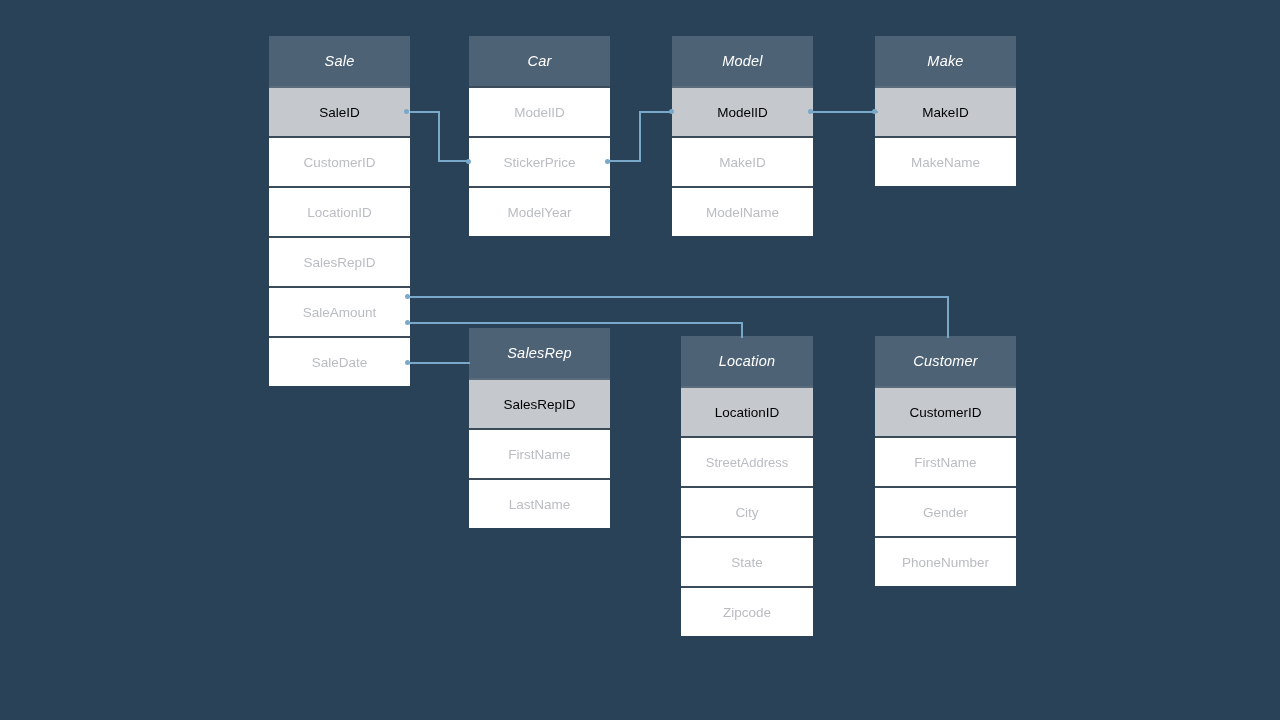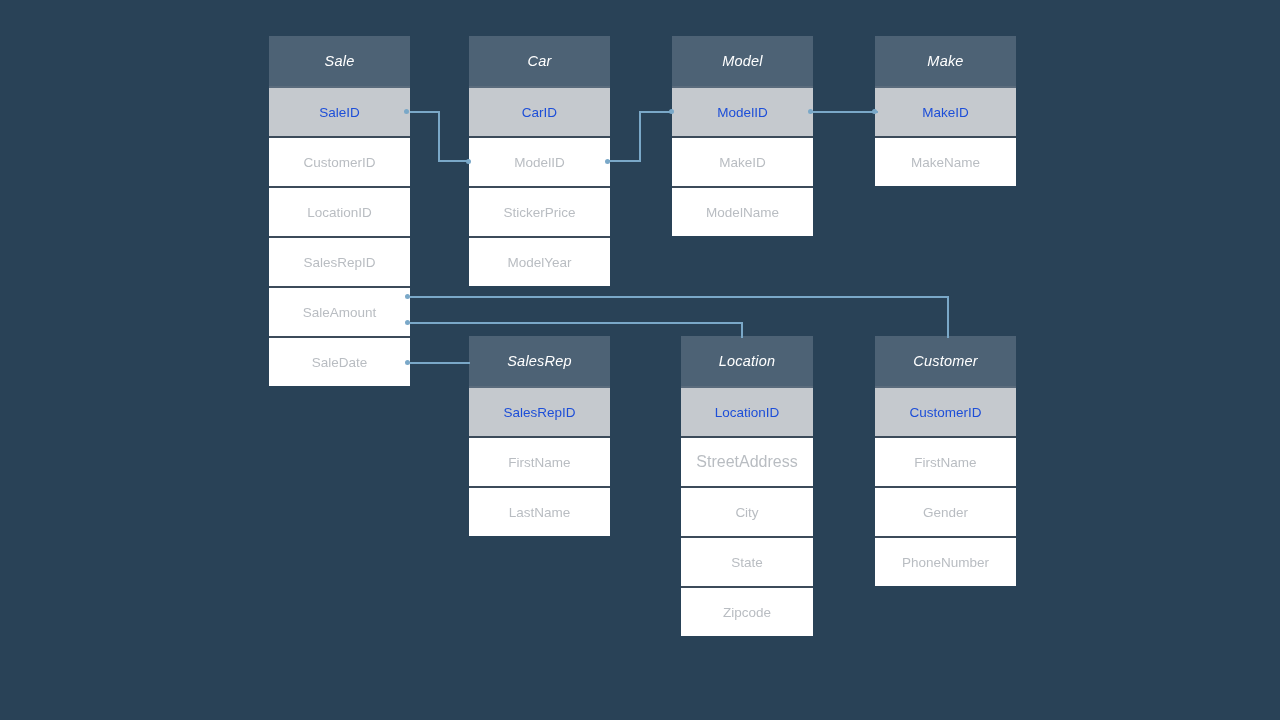--- a/index.html
+++ b/index.html
@@ -40,25 +40,25 @@
     display: flex;
     align-items: center;
     justify-content: center;
     border-top: 2px solid #3c4b5a;
     box-sizing: border-box;
     white-space: nowrap;
     overflow: hidden;
   }
   .attr.pk {
     background: #c5c9ce;
-    color: #1d4ed8;
+    color: #000000;
     border-top: 2px solid #5a6b7c;
   }
   .attr.tiny {
-    font-size: 16px;
+    font-size: 13px;
   }
   .conn {
     position: absolute;
     background: #7aa8c8;
   }
   .conn.h { height: 2px; }
   .conn.v { width: 2px; }
   .endcap {
     position: absolute;
     width: 5px;
@@ -77,37 +77,36 @@
         <div class="entity-header">Sale</div>
         <div class="attr pk">SaleID</div>
         <div class="attr">CustomerID</div>
         <div class="attr">LocationID</div>
         <div class="attr">SalesRepID</div>
         <div class="attr">SaleAmount</div>
         <div class="attr">SaleDate</div>
       </div>
       <div class="entity" style="left: 469px; top: 36px;">
         <div class="entity-header">Car</div>
-        <div class="attr pk">CarID</div>
         <div class="attr">ModelID</div>
         <div class="attr">StickerPrice</div>
         <div class="attr">ModelYear</div>
       </div>
       <div class="entity" style="left: 672px; top: 36px;">
         <div class="entity-header">Model</div>
         <div class="attr pk">ModelID</div>
         <div class="attr">MakeID</div>
         <div class="attr">ModelName</div>
       </div>
       <div class="entity" style="left: 875px; top: 36px;">
         <div class="entity-header">Make</div>
         <div class="attr pk">MakeID</div>
         <div class="attr">MakeName</div>
       </div>
-      <div class="entity" style="left: 469px; top: 336px;">
+      <div class="entity" style="left: 469px; top: 328px;">
         <div class="entity-header">SalesRep</div>
         <div class="attr pk">SalesRepID</div>
         <div class="attr">FirstName</div>
         <div class="attr">LastName</div>
       </div>
       <div class="entity" style="left: 672px; top: 336px; padding-left: 9px;">
         <div class="entity-header">Location</div>
         <div class="attr pk">LocationID</div>
         <div class="attr tiny">StreetAddress</div>
         <div class="attr">City</div>

